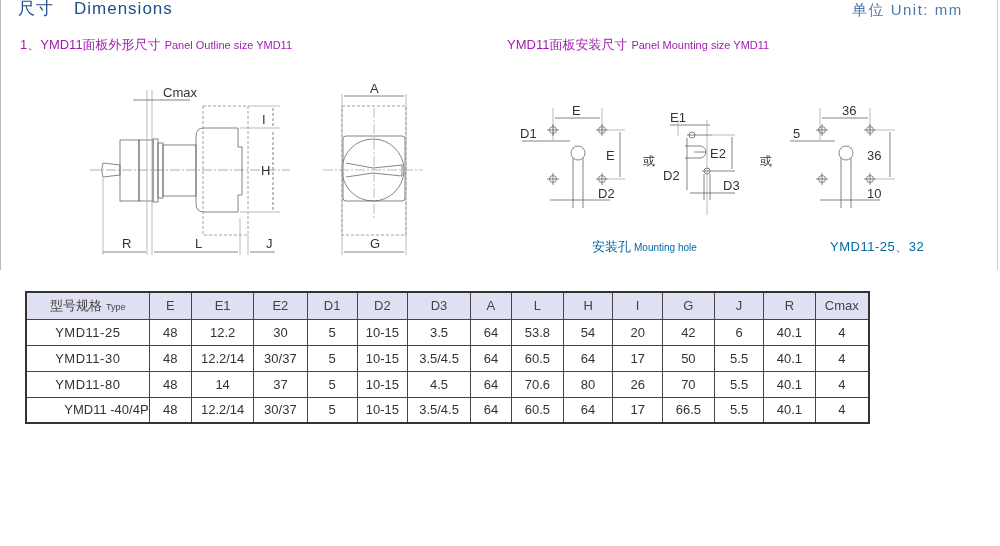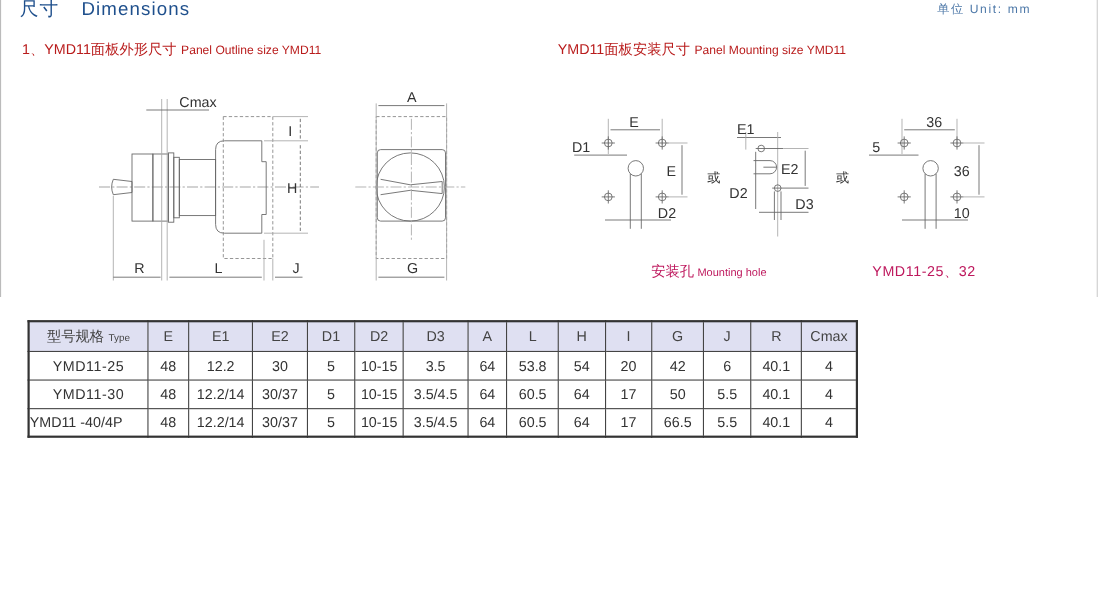--- a/index.html
+++ b/index.html
@@ -16,57 +16,57 @@
   .frame-right {
     position: absolute; left: 997px; top: 0; width: 1px; height: 270px; background: #ccc;
   }
   .page-title {
     position: absolute; left: 18px; top: -3px;
     font-size: 17px; color: #1e4f8c; letter-spacing: 1px;
   }
   .page-title .cn { margin-right: 20px; }
   .unit {
     position: absolute; left: 852px; top: 1px;
-    font-size: 11px; color: #4d78a8; letter-spacing: 1.5px;
+    font-size: 15px; color: #4d78a8; letter-spacing: 1.5px;
   }
   .sec-title {
-    position: absolute; top: 36px; font-size: 13px; color: #b91c1c; text-align: center;
+    position: absolute; top: 36px; font-size: 13px; color: #a21caf; text-align: center;
   }
   .sec-title .en { font-size: 11px; margin-left: 4px; }
   .sec1 { left: 20px; }
   .sec2 { left: 507px; }
 
   .drawing { position: absolute; }
   .outline-drawing { left: 90px; top: 70px; width: 340px; height: 190px; }
   .mount-drawing { left: 510px; top: 90px; width: 400px; height: 140px; }
 
   .caption {
-    position: absolute; top: 238px; font-size: 13px; color: #be185d;
+    position: absolute; top: 238px; font-size: 13px; color: #0369a1;
   }
   .caption .en { font-size: 10px; margin-left: 3px; }
   .cap-mount { left: 592px; }
-  .cap-model { left: 793px; letter-spacing: 0.5px; text-align: center; }
+  .cap-model { left: 830px; letter-spacing: 0.5px; text-align: center; }
 
   table.spec {
     position: absolute; left: 25px; top: 291px;
-    border-collapse: collapse; width: 755px;
+    border-collapse: collapse; width: 845px;
     font-size: 13px; color: #333;
   }
   table.spec th, table.spec td {
     border: 1px solid #444;
     text-align: center; height: 26px; font-weight: normal; padding: 0;
   }
   table.spec th {
     background: #dfe0f2; height: 27px; color: #444;
   }
   table.spec th .en { font-size: 9px; margin-left: 4px; }
   table.spec tr.row-group-start td { border-top: 1.5px solid #444; }
   table.spec td.bold { font-weight: normal; }
   table.spec td.model { letter-spacing: 0.5px; }
-  table.spec td.model.left { text-align: left; padding-left: 0; letter-spacing: 0; }
+  table.spec td.model.left { text-align: right; padding-left: 0; letter-spacing: 0; }
   table.spec { border: 2px solid #333; }
 </style>
 </head>
 <body>
 
 <div class="frame-left"></div>
 <div class="frame-right"></div>
 
 <div class="page-title">
   <span class="cn">尺寸</span><span>Dimensions</span>
@@ -288,20 +288,37 @@
         <td>64</td>
         <td>60.5</td>
         <td>64</td>
         <td>17</td>
         <td>50</td>
         <td>5.5</td>
         <td>40.1</td>
         <td>4</td>
       </tr>
       <tr class="row-group-start">
+        <td class="model">YMD11-80</td>
+        <td>48</td>
+        <td>14</td>
+        <td>37</td>
+        <td>5</td>
+        <td>10-15</td>
+        <td>4.5</td>
+        <td>64</td>
+        <td>70.6</td>
+        <td>80</td>
+        <td>26</td>
+        <td>70</td>
+        <td>5.5</td>
+        <td>40.1</td>
+        <td>4</td>
+      </tr>
+      <tr class="row-group-start">
         <td class="model left">YMD11 -40/4P</td>
         <td>48</td>
         <td>12.2/14</td>
         <td>30/37</td>
         <td>5</td>
         <td>10-15</td>
         <td>3.5/4.5</td>
         <td>64</td>
         <td>60.5</td>
         <td>64</td>

